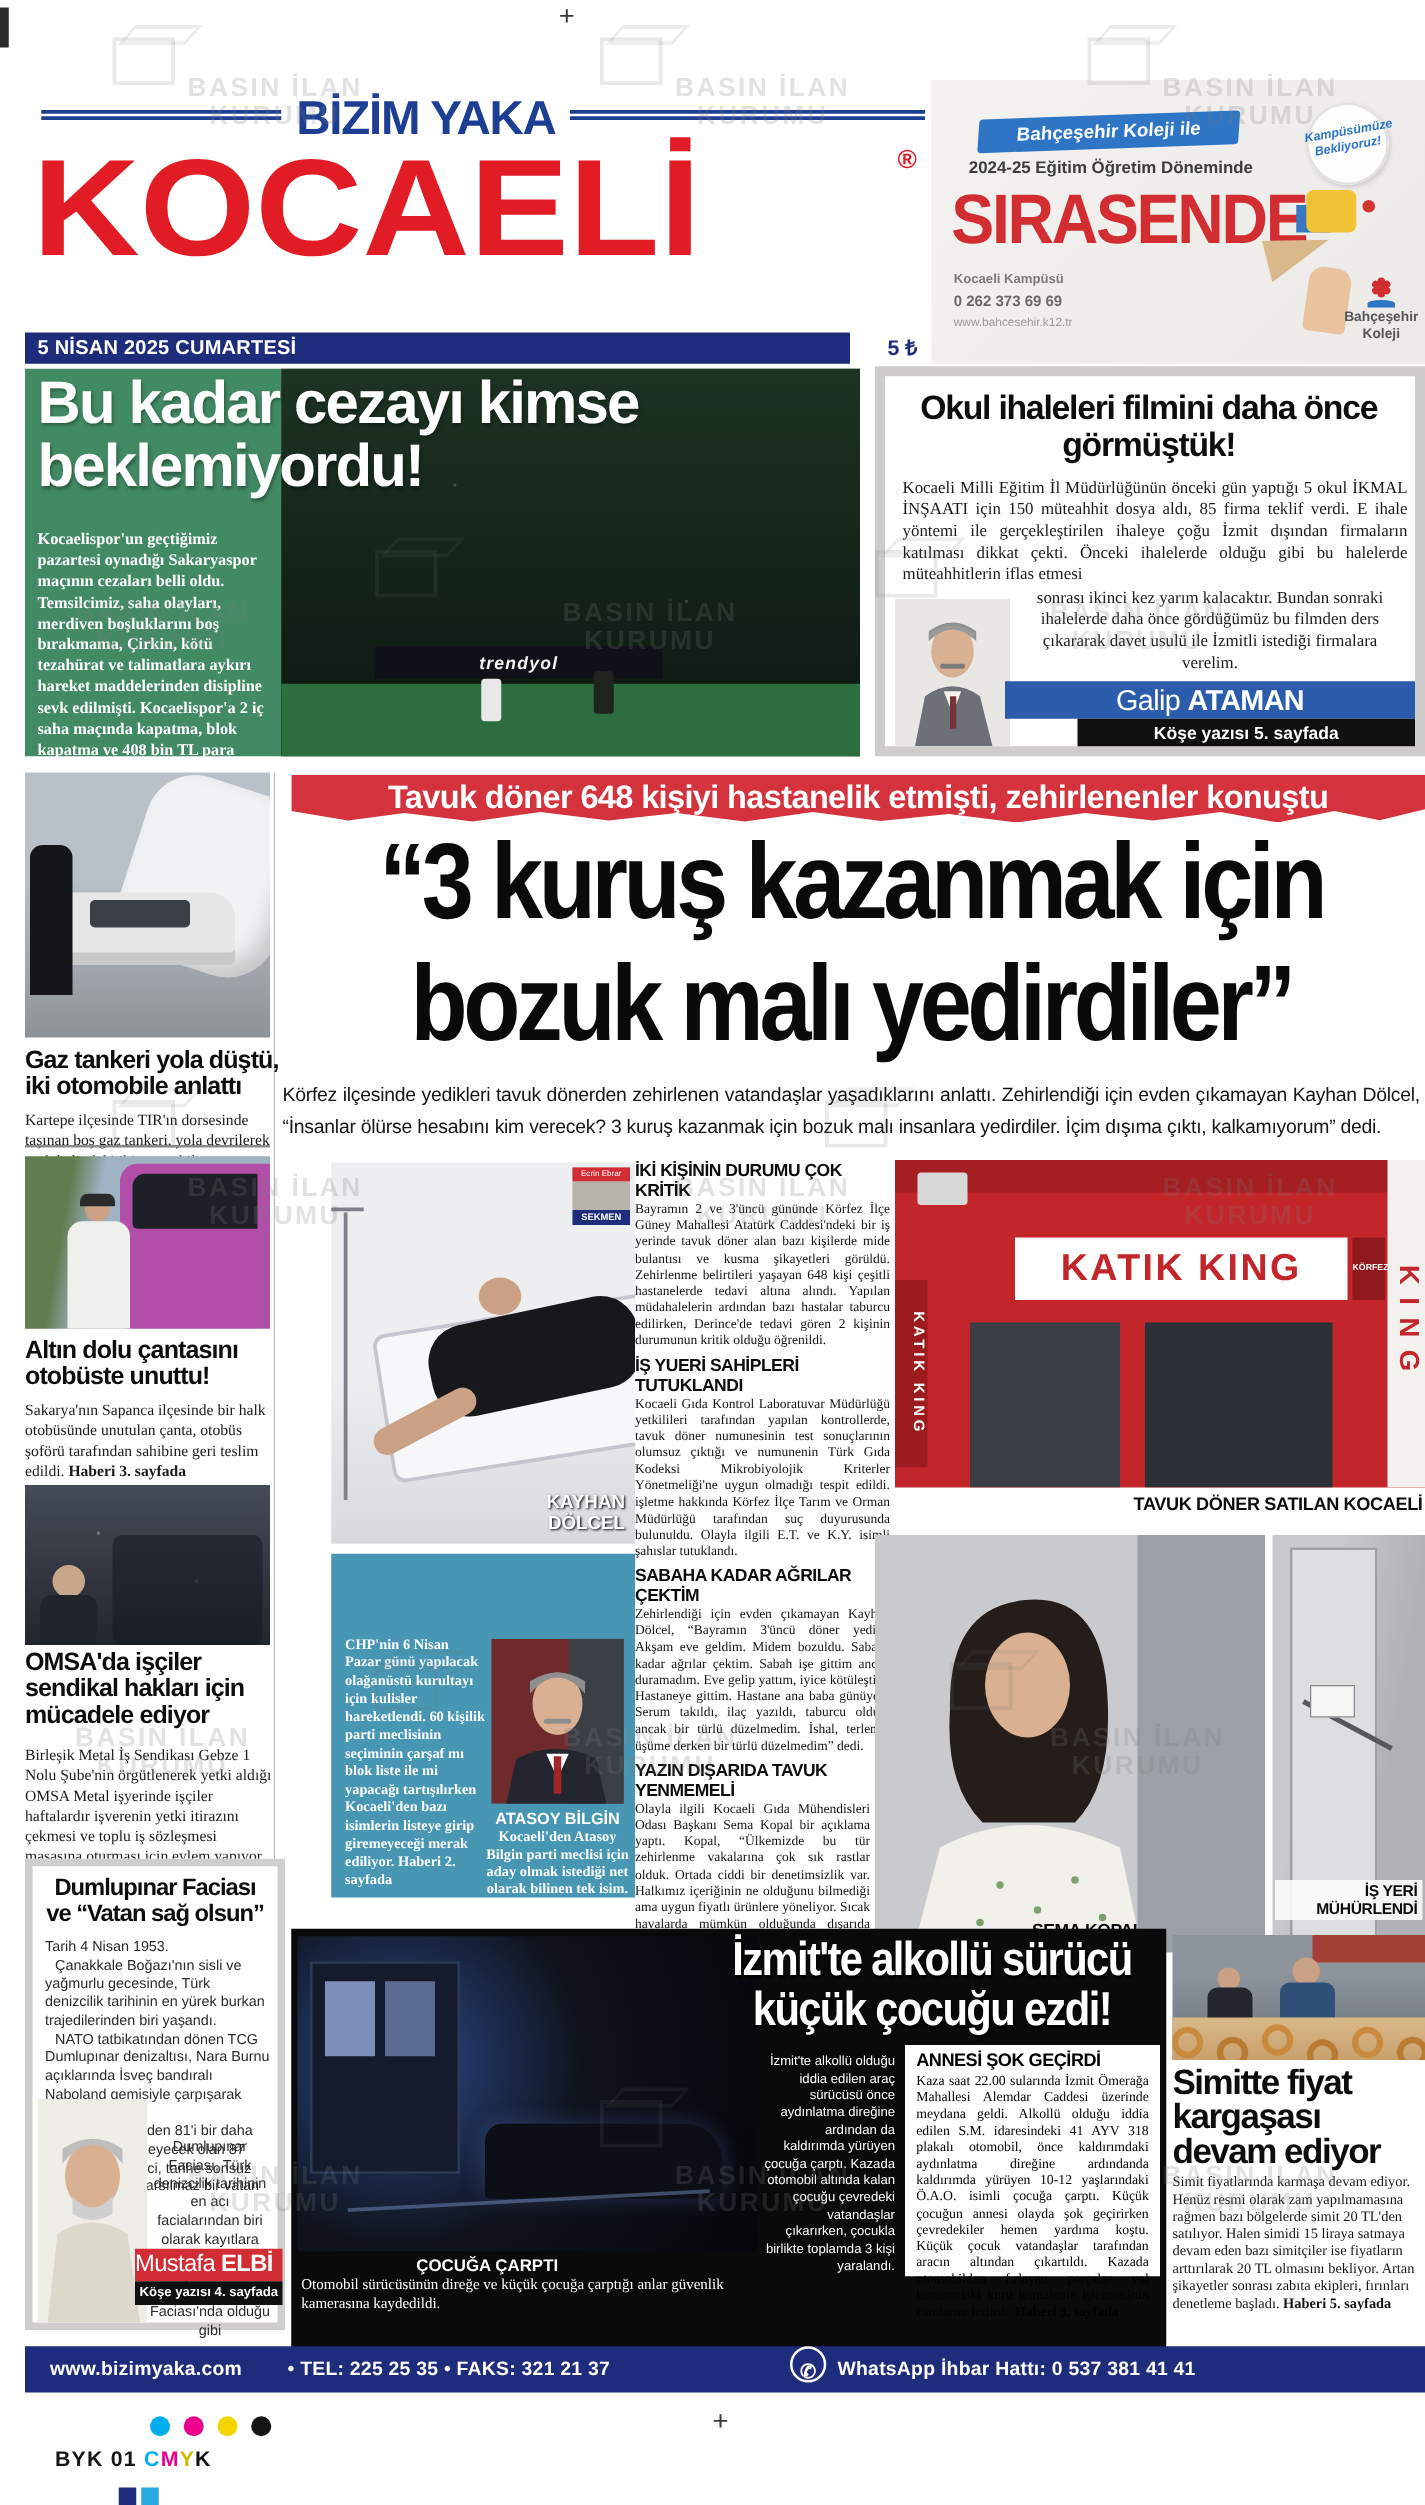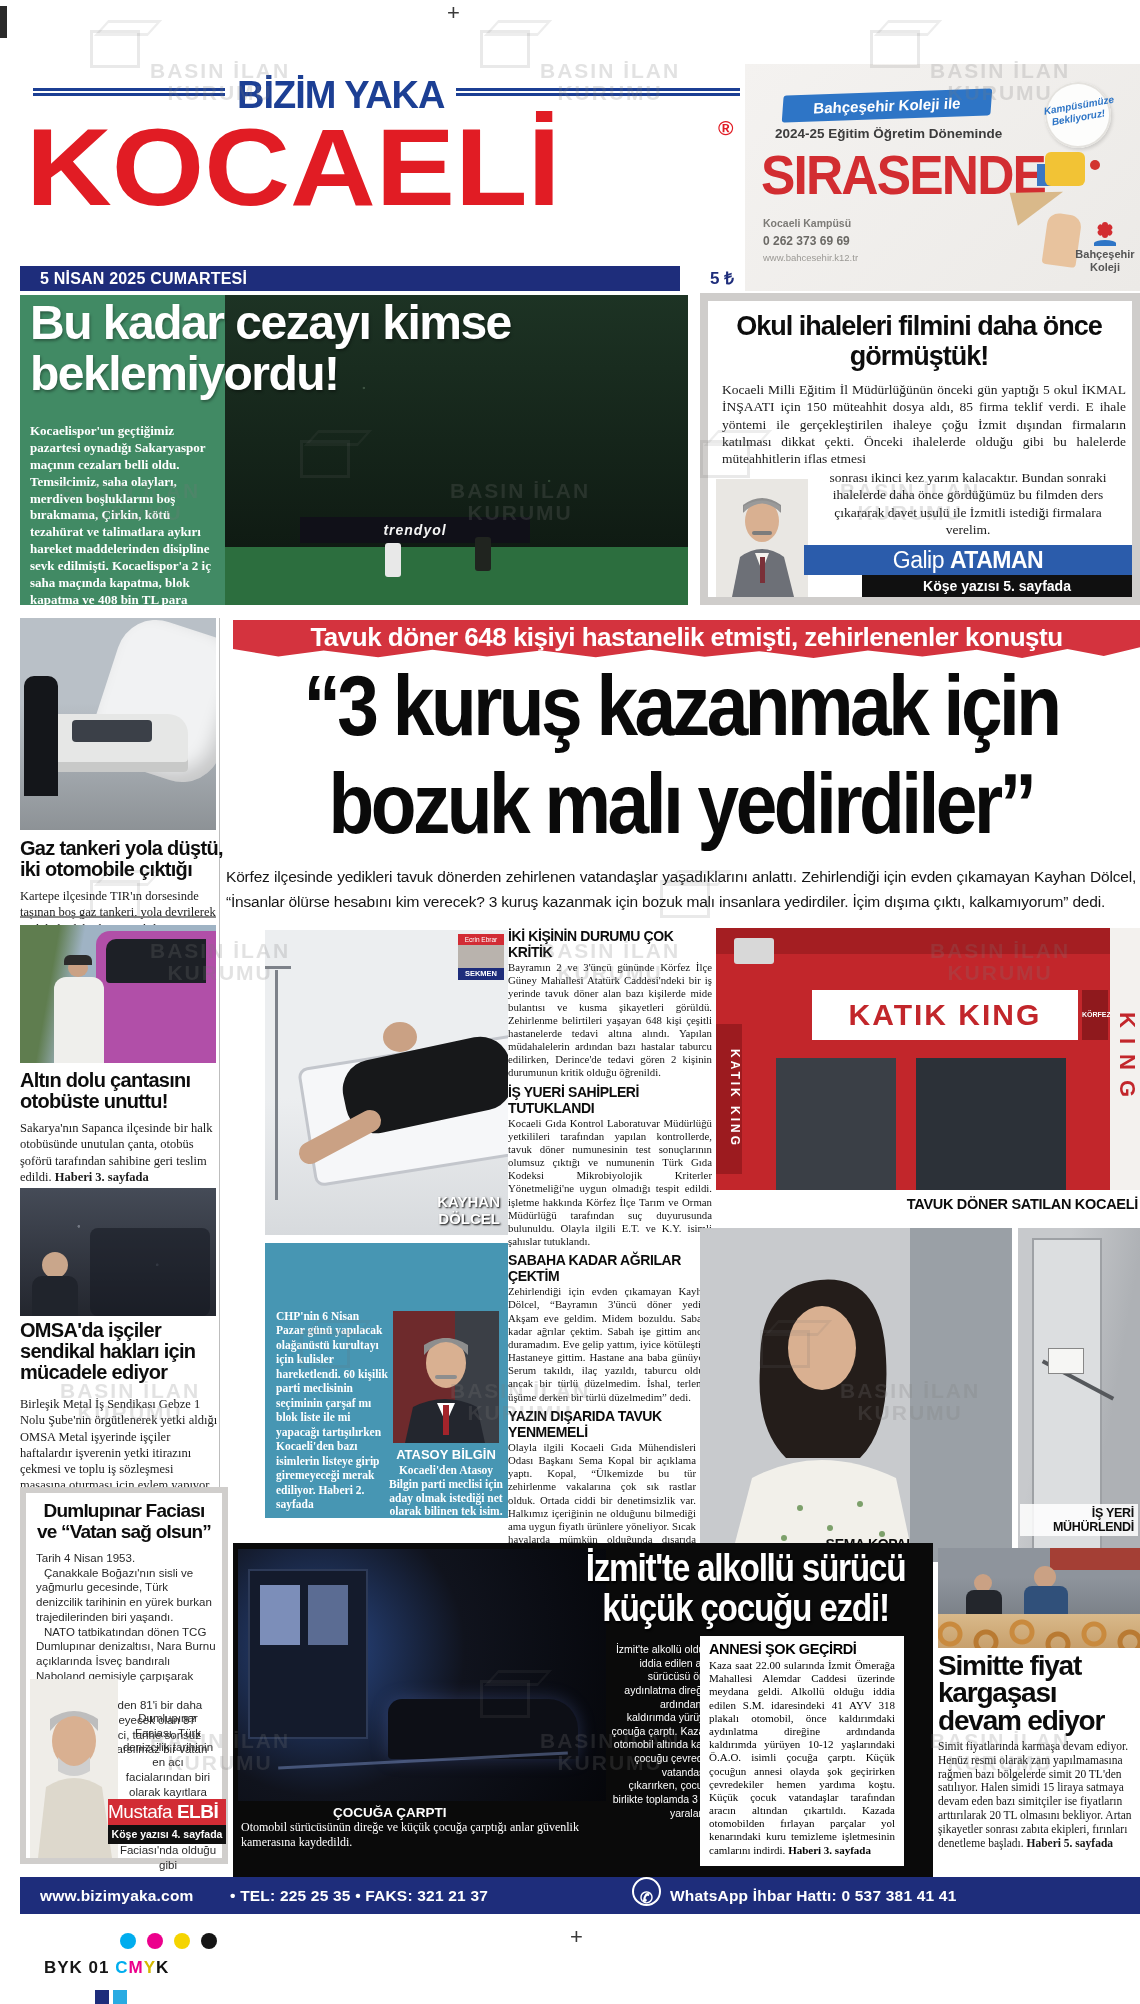--- a/index.html
+++ b/index.html
@@ -10,21 +10,21 @@
   .ser{font-family:"Liberation Serif",serif}
   
   .wm{position:absolute;z-index:60;pointer-events:none;color:rgba(125,125,125,.22);font-weight:800;font-size:21px;letter-spacing:2px;line-height:1.05;text-align:center}
   .wm span{display:block}
   .cube{position:absolute;z-index:59;width:50px;height:38px;border:3px solid rgba(110,110,110,.15);pointer-events:none}
   .cube:before{content:"";position:absolute;left:8px;top:-13px;width:48px;height:10px;border:3px solid rgba(110,110,110,.12);transform:skewX(-42deg)}
   
   .rule{position:absolute;background:#1c3f94;height:3px}
   .topline{position:absolute;left:225px;top:74px;background:#fff;padding:0 12px;font-size:38px;font-weight:800;color:#1c3f94;letter-spacing:-1px;z-index:3}
   .mast{position:absolute;left:26px;top:112px;font-size:110px;line-height:1;font-weight:800;color:#e11c24;letter-spacing:0;transform:scaleX(1.08);transform-origin:left;z-index:2}
-  .datebar{position:absolute;left:20px;top:266px;width:660px;height:25px;background:#1e2d7b;color:#fff;font-weight:800;font-size:16px;line-height:25px;padding-left:20px;letter-spacing:.2px}
+  .datebar{position:absolute;left:20px;top:266px;width:660px;height:25px;background:#1e2d7b;color:#fff;font-weight:800;font-size:16px;line-height:25px;padding-left:10px;letter-spacing:.2px}
   .pricebox{position:absolute;left:680px;top:266px;width:60px;height:25px;background:#fff;color:#1e2d7b;font-weight:800;font-size:17px;line-height:25px;text-align:right;padding-right:6px}
   
   .ad{position:absolute;left:745px;top:64px;width:395px;height:227px;background:linear-gradient(135deg,#f4f2f0,#eceae7);overflow:hidden}
   .ad-ribbon{position:absolute;left:38px;top:28px;width:208px;height:27px;background:#2e75c6;color:#fff;font-weight:700;font-size:15px;line-height:27px;text-align:center;transform:skewX(-6deg) rotate(-2deg);border-radius:3px}
   .ad-season{position:absolute;left:30px;top:62px;width:238px;color:#3c3c3c;font-weight:700;font-size:13.5px}
   .ad-slogan{position:absolute;left:16px;top:78px;font-size:56px;font-weight:800;color:#d22d31;letter-spacing:-2px;transform:scaleX(.92);transform-origin:left}
   .ad-badge{position:absolute;left:300px;top:18px;width:66px;height:66px;border-radius:50%;background:#fdfdfc;box-shadow:0 0 0 2px #e4e2de inset,1px 2px 4px rgba(0,0,0,.15);color:#2e75c6;font-size:10px;font-style:italic;font-weight:700;text-align:center;padding-top:18px;transform:rotate(-10deg);line-height:1.2}
   .ad-campus{position:absolute;left:18px;top:152px;font-size:10.5px;font-weight:700;color:#7c7a76;line-height:1.5}
   .ad-brand{position:absolute;left:330px;top:158px;width:60px;text-align:center;color:#555;font-size:11px;font-weight:700;line-height:1.15}
   .bk-logo{display:block;margin:0 auto 2px;width:26px;height:24px;position:relative}
@@ -58,21 +58,21 @@
   .chp-head{position:absolute;left:9px;top:8px;width:228px;font-size:26px;line-height:1.05;font-weight:800;color:#fff;letter-spacing:-1px;text-shadow:1px 1px 2px rgba(0,0,0,.25)}
   .chp-body{position:absolute;left:11px;top:66px;width:112px;font-family:"Liberation Serif",serif;font-weight:700;font-size:11.5px;line-height:1.26;color:#fff}
   .chp-capt{position:absolute;left:126px;top:204px;width:110px;text-align:center;color:#fff;font-weight:800;font-size:13px}
   .chp-capb{position:absolute;left:122px;top:221px;width:118px;text-align:center;color:#fff;font-family:"Liberation Serif",serif;font-weight:700;font-size:11.5px;line-height:1.2}
   
   .capbold{font-weight:800;color:#0c0c0c;letter-spacing:-.3px}
   
   .izmitbox{position:absolute;left:233px;top:1543px;width:700px;height:335px;background:#0a0a0a}
   .izmit-head{position:absolute;left:330px;top:6px;width:365px;text-align:center;color:#fff;font-weight:800;font-size:38px;line-height:1.05;letter-spacing:-1.5px;transform:scaleX(.88);text-shadow:1px 2px 2px #000}
   .izmit-side{position:absolute;left:377px;top:100px;width:106px;color:#fff;font-size:10.5px;line-height:1.3;text-align:right}
-  .izmit-panel{position:absolute;left:467px;top:93px;width:204px;height:230px;background:#fff;padding:5px 9px}
+  .izmit-panel{position:absolute;left:491px;top:93px;width:204px;height:185px;background:#fff;padding:5px 9px}
   .izmit-cap{position:absolute;left:8px;top:262px;width:370px;color:#fff}
   
   .simit-head{position:absolute;left:938px;top:1652px;width:202px;font-size:28px;line-height:.98;font-weight:800;letter-spacing:-1.2px;color:#0c0c0c}
   .simit-body{position:absolute;left:938px;top:1740px;width:202px;font-family:"Liberation Serif",serif;font-size:11.5px;line-height:1.2;color:#151515}
   
   .footer{position:absolute;left:20px;top:1877px;width:1120px;height:37px;background:#1e2d7b;color:#fff}
   .footer span{position:absolute;top:0;line-height:37px;font-weight:800;font-size:15.5px;letter-spacing:.2px}
   .wa-circle{position:absolute;left:612px;top:4px;width:29px;height:29px;border:2px solid #fff;border-radius:50%;text-align:center;line-height:26px;font-size:15px;color:#fff}
   
   .dot{position:absolute;width:16px;height:16px;border-radius:50%}
@@ -168,21 +168,21 @@
   </div>
 
   <div class="abs" style="left:219px;top:618px;width:1px;height:1246px;background:#bdbdbd"></div>
 
   <div class="ph" style="left:20px;top:618px;width:196px;height:212px;background:linear-gradient(#b9c0c7 40%,#8d9296)">
     <div class="abs" style="right:-18px;top:8px;width:130px;height:150px;background:#f1f2f3;border-radius:40px;transform:rotate(18deg);box-shadow:inset -10px -8px 18px rgba(0,0,0,.18)"></div>
     <div class="abs" style="left:28px;top:96px;width:140px;height:58px;background:#e6e7e6;border-radius:8px 20px 4px 4px;box-shadow:inset 0 -10px 0 #c8c9c8"></div>
     <div class="abs" style="left:52px;top:102px;width:80px;height:22px;background:#3b4048;border-radius:4px"></div>
     <div class="abs" style="left:4px;top:58px;width:34px;height:120px;background:#14161a;border-radius:10px 10px 0 0"></div>
   </div>
-  <div class="railhead abs" style="left:20px;top:838px;width:212px">Gaz tankeri yola düştü, iki otomobile çıktığı</div>
+  <div class="railhead abs" style="left:20px;top:838px;width:212px">Gaz tankeri yola düştü, iki otomobile anlattı</div>
   <div class="railbody abs" style="left:20px;top:888px;width:200px">
     <span>Kartepe ilçesinde TIR'ın dorsesinde taşınan boş gaz tankeri, yola devrilerek park halindeki iki otomobile çarptı. Yapılan incelemelerde TIR sürücüsünün ehliyetinin olmadığı ortaya çıktı.</span>
     <b>Haberi 3. sayfada</b>
   </div>
 
   <div class="abs" style="left:20px;top:916px;width:196px;height:2px;background:#8a8a8a"></div>
 
   <div class="ph" style="left:20px;top:925px;width:196px;height:138px;background:linear-gradient(100deg,#5f7d4f 18%,#9fb3c4 30%)">
     <div class="abs" style="right:0;top:6px;width:120px;height:132px;background:#b14fa8;border-radius:14px 0 0 6px"></div>
     <div class="abs" style="right:10px;top:14px;width:100px;height:44px;background:#1d2026;border-radius:10px 0 0 4px"></div>

